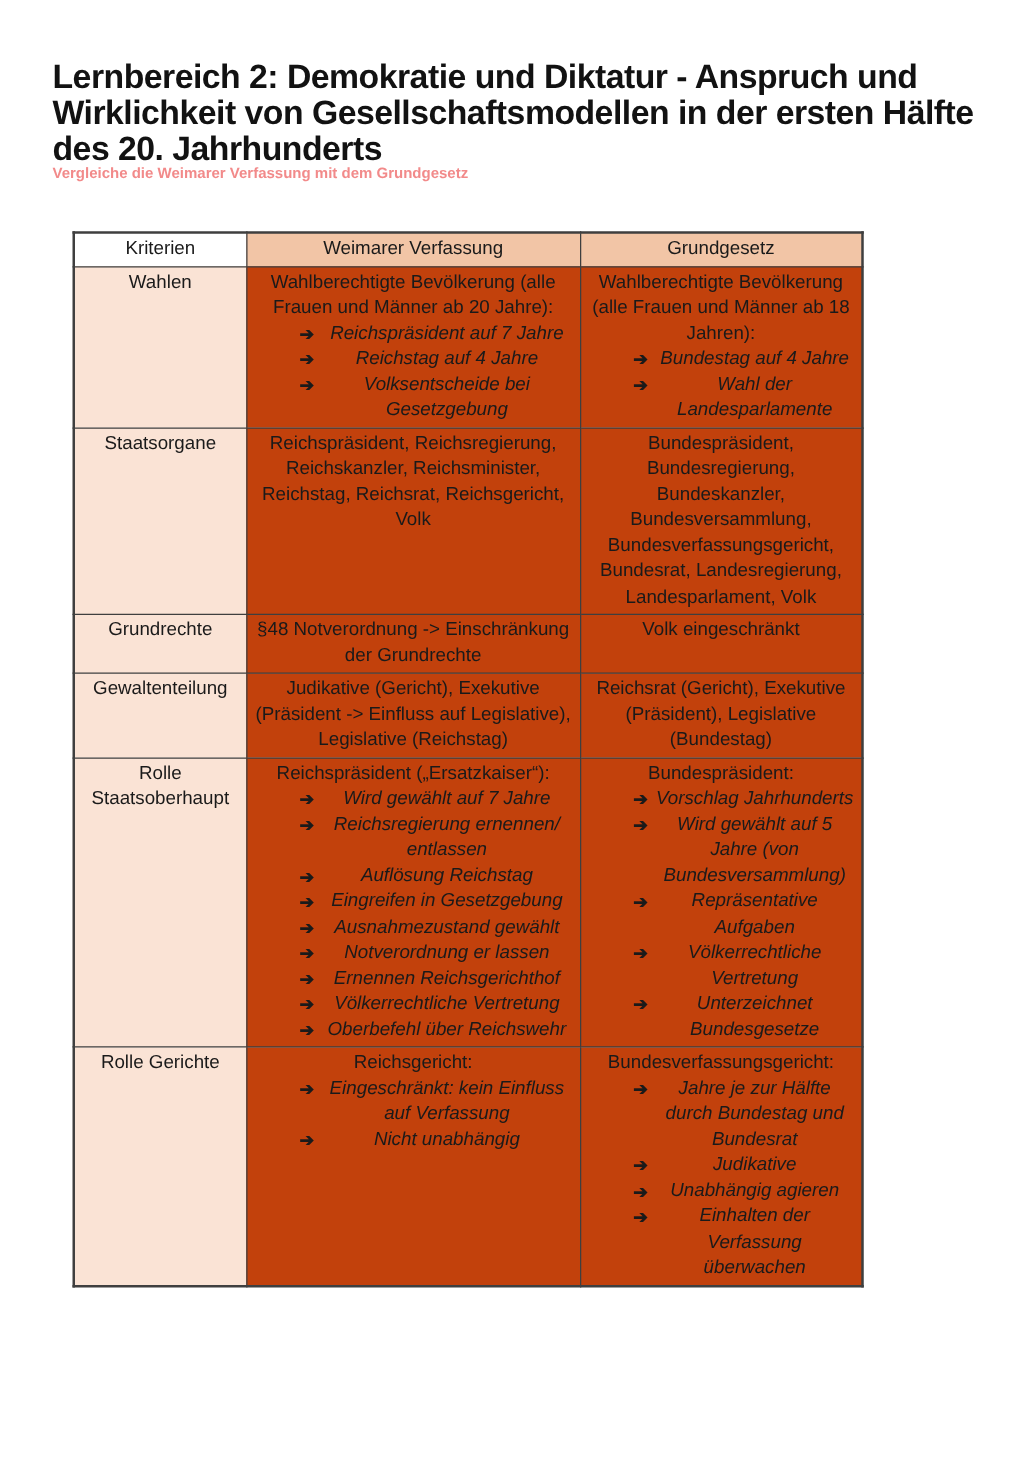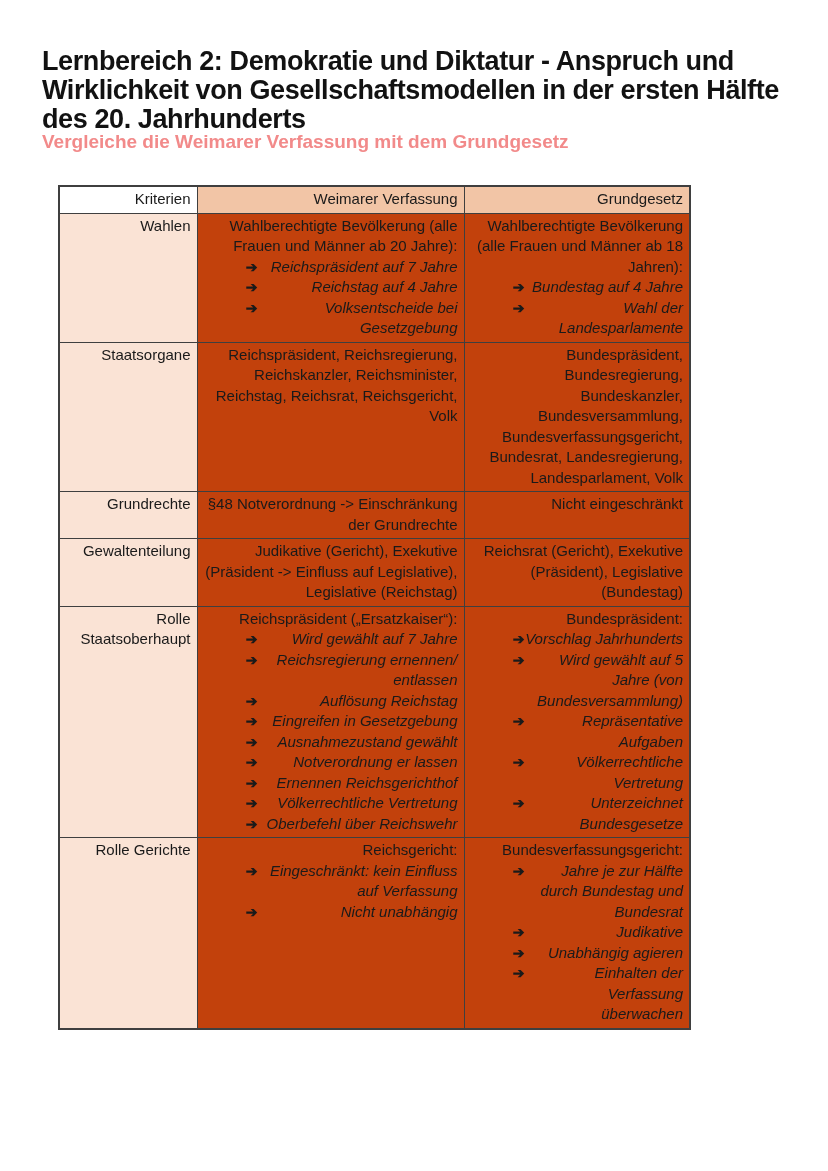--- a/index.html
+++ b/index.html
@@ -32,39 +32,39 @@
     font-weight:bold;
     line-height:1.07;
     letter-spacing:-0.4px;
     color:var(--title);
   }
   .doc-subtitle{
     position:absolute;
     left:42px;
     top:131px;
     width:700px;
-    font-size:19px;
+    font-size:12px;
     font-weight:bold;
     color:var(--subtitle);
   }
   table.compare{
     position:absolute;
     left:58px;
     top:185px;
     border-collapse:collapse;
     table-layout:fixed;
     width:631px;
     font-size:15px;
     line-height:20.5px;
   }
   table.compare td, table.compare th{
     border:1px solid var(--border);
     vertical-align:top;
     padding:2px 6px 3px 6px;
-    text-align:right;
+    text-align:center;
     font-weight:normal;
   }
   table.compare{border:2px solid var(--border);}
   th.hdr{background:var(--header-bg);height:23px;}
   th.hdr-criteria{background:#ffffff;}
   td.criterion{background:var(--criteria-bg);}
   td.content{background:#c2410c;}
   .bullets{padding-left:30px;}
   .bullet-item{
     display:flex;
@@ -139,21 +139,21 @@
           <td class="cell content">
             <div class="intro">Bundespräsident, Bundesregierung, Bundeskanzler, Bundesversammlung, Bundesverfassungsgericht, Bundesrat, Landesregierung, Landesparlament, Volk</div>
           </td>
         </tr>
         <tr>
           <td class="cell criterion">Grundrechte</td>
           <td class="cell content">
             <div class="intro">§48 Notverordnung -&gt; Einschränkung der Grundrechte</div>
           </td>
           <td class="cell content">
-            <div class="intro">Nicht eingeschränkt</div>
+            <div class="intro">Volk eingeschränkt</div>
           </td>
         </tr>
         <tr>
           <td class="cell criterion">Gewaltenteilung</td>
           <td class="cell content">
             <div class="intro">Judikative (Gericht), Exekutive (Präsident -&gt; Einfluss auf Legislative), Legislative (Reichstag)</div>
           </td>
           <td class="cell content">
             <div class="intro">Reichsrat (Gericht), Exekutive (Präsident), Legislative (Bundestag)</div>
           </td>

